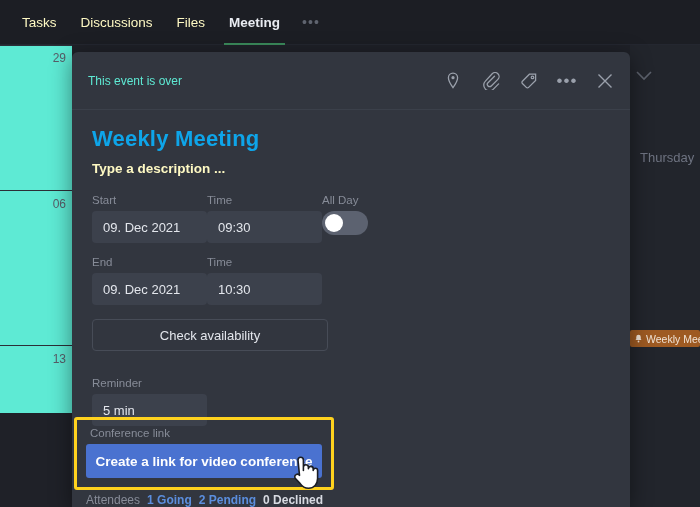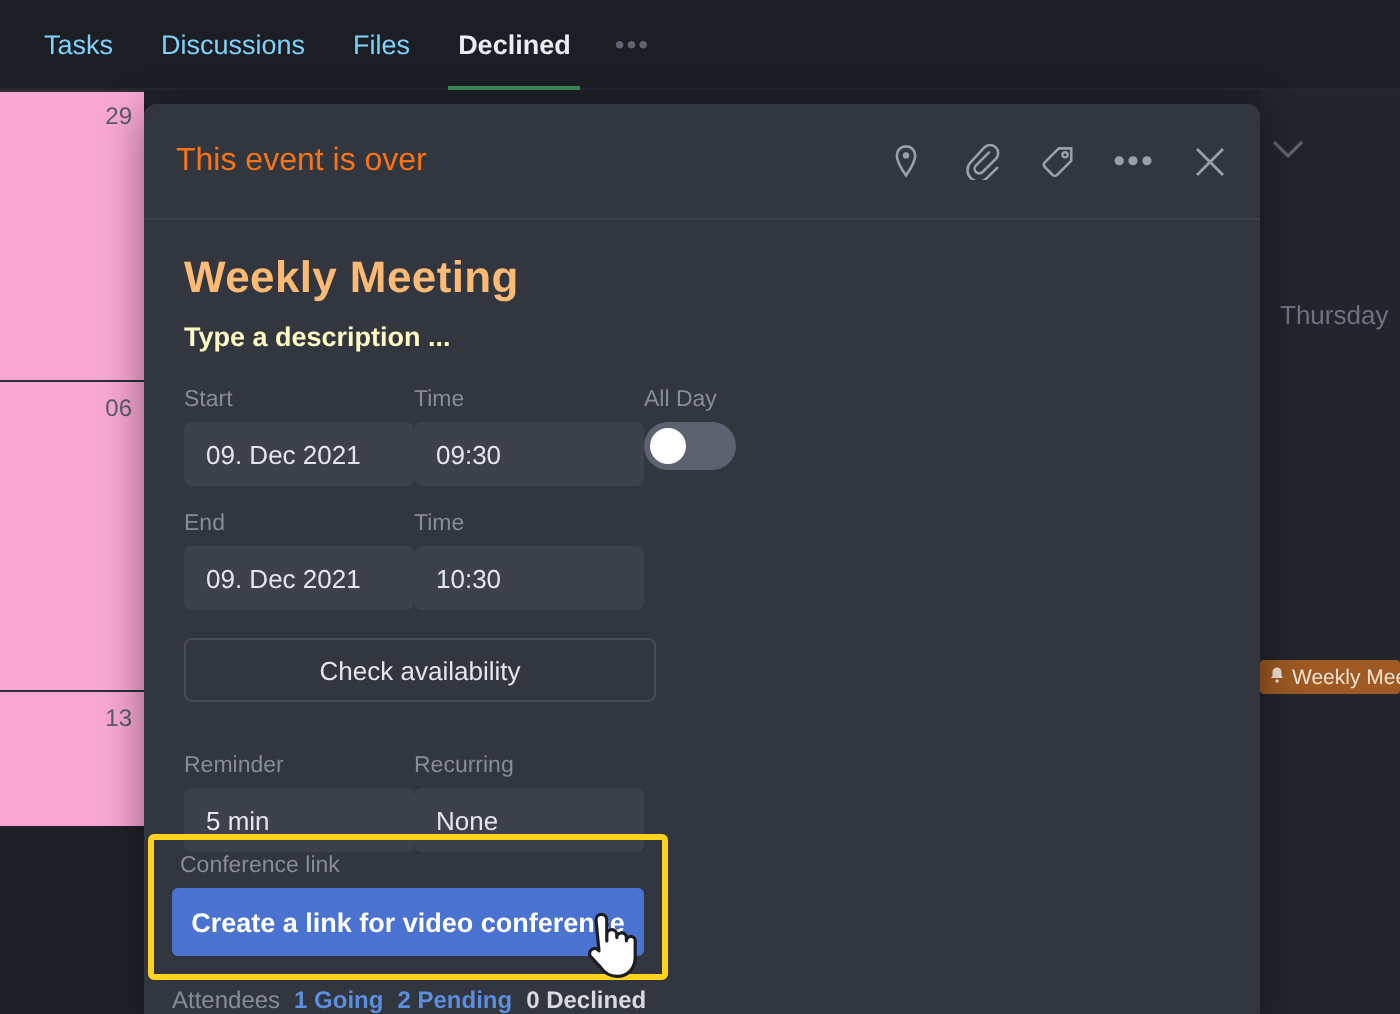--- a/index.html
+++ b/index.html
@@ -16,35 +16,35 @@
     position: absolute; left: 0; top: 0; width: 700px; height: 45px;
     background: #1c1e24;
     display: flex; align-items: center; gap: 0px;
     padding-left: 10px;
     border-bottom: 1px solid #242730;
   }
   .navtab {
     position: relative;
     height: 45px; display: flex; align-items: center;
     padding: 0 12px;
-    font-size: 13.5px; color: #7dd3fc; white-space: nowrap;
+    font-size: 13.5px; color: #fef9c3; white-space: nowrap;
     cursor: pointer;
   }
   .navtab.active { color: #e9ecf2; font-weight: bold; }
   .navtab.active::after {
     content: ""; position: absolute; left: 7px; right: 7px; bottom: 0;
     height: 2px; background: #3b8b5c;
   }
   .navtab.dots { color: #5f646f; letter-spacing: 1px; font-size: 14px; padding: 0 10px; }
 
   
   .calbg { position: absolute; left: 0; top: 45px; width: 700px; height: 462px; }
   .cal-left-col {
     position: absolute; left: 0; top: 0; width: 72px; height: 368px;
-    background: #f9a8d4;
+    background: #5eead4;
   }
   .cal-right-area {
     position: absolute; left: 630px; top: 0; width: 70px; height: 462px;
     background: #22252c;
   }
   .cal-gutter-strip {
     position: absolute; left: 0; top: 0; width: 700px; height: 462px;
     background: #1f2128;
   }
   .cal-row-label {
@@ -72,31 +72,31 @@
     border-top-left-radius: 6px; border-top-right-radius: 6px;
     box-shadow: 0 4px 22px rgba(0,0,0,0.45);
     overflow: hidden;
   }
   .dlg-header {
     position: relative; height: 58px;
     display: flex; align-items: center;
     padding: 0 14px 0 16px;
     border-bottom: 1px solid #3b404a;
   }
-  .dlg-status { font-size: 16px; color: #f97316; flex: 0 0 auto; }
+  .dlg-status { font-size: 12px; color: #5eead4; flex: 0 0 auto; }
   .dlg-actions { margin-left: auto; display: flex; align-items: center; gap: 16px; }
   .icon-btn {
     width: 22px; height: 22px; display: flex; align-items: center; justify-content: center;
     color: #9aa0ab; cursor: pointer;
   }
   .icon-btn svg { display: block; }
   .dots-icon { font-size: 17px; letter-spacing: 1px; line-height: 10px; color: #9aa0ab; }
 
   .dlg-body { padding: 16px 20px 0 20px; }
-  .evt-title { font-size: 22px; font-weight: bold; color: #fdba74; letter-spacing: .2px; }
+  .evt-title { font-size: 22px; font-weight: bold; color: #0ea5e9; letter-spacing: .2px; }
   .evt-desc { font-size: 13.5px; color: #fef9c3; margin-top: 9px; font-weight: bold; }
 
   .field-label { font-size: 11.5px; color: #878c98; margin-bottom: 5px; }
   .field-box {
     background: #3c414c; border-radius: 4px;
     height: 32px; display: flex; align-items: center;
     padding: 0 11px; font-size: 13px; color: #e3e6ec;
     cursor: text;
   }
 
@@ -182,21 +182,21 @@
           </svg>
       </span>
       <span>Weekly Mee</span>
     </div>
   </div>
 
   <div class="topnav">
     <div class="navtab">Tasks</div>
     <div class="navtab">Discussions</div>
     <div class="navtab">Files</div>
-    <div class="navtab active">Declined</div>
+    <div class="navtab active">Meeting</div>
     <div class="navtab dots">•••</div>
   </div>
 
   <div class="dialog">
 
     <div class="dlg-header">
       <div class="dlg-status">This event is over</div>
       <div class="dlg-actions">
         <div class="icon-btn">
           <svg width="14" height="18" viewBox="0 0 14 18">
@@ -259,24 +259,20 @@
         <div class="col-allday"></div>
       </div>
 
       <div class="check-avail">Check availability</div>
 
       <div class="row" style="margin-top:26px;">
         <div class="col-date">
           <div class="field-label">Reminder</div>
           <div class="field-box">5 min</div>
         </div>
-        <div class="col-time">
-          <div class="field-label">Recurring</div>
-          <div class="field-box">None</div>
-        </div>
         <div class="col-allday"></div>
       </div>
     </div>
 
     <div class="highlight-box"></div>
     <div class="conf-label">Conference link</div>
     <div class="conf-btn">Create a link for video conference</div>
 
     <div class="attendees">
       <span class="att-label">Attendees</span>

